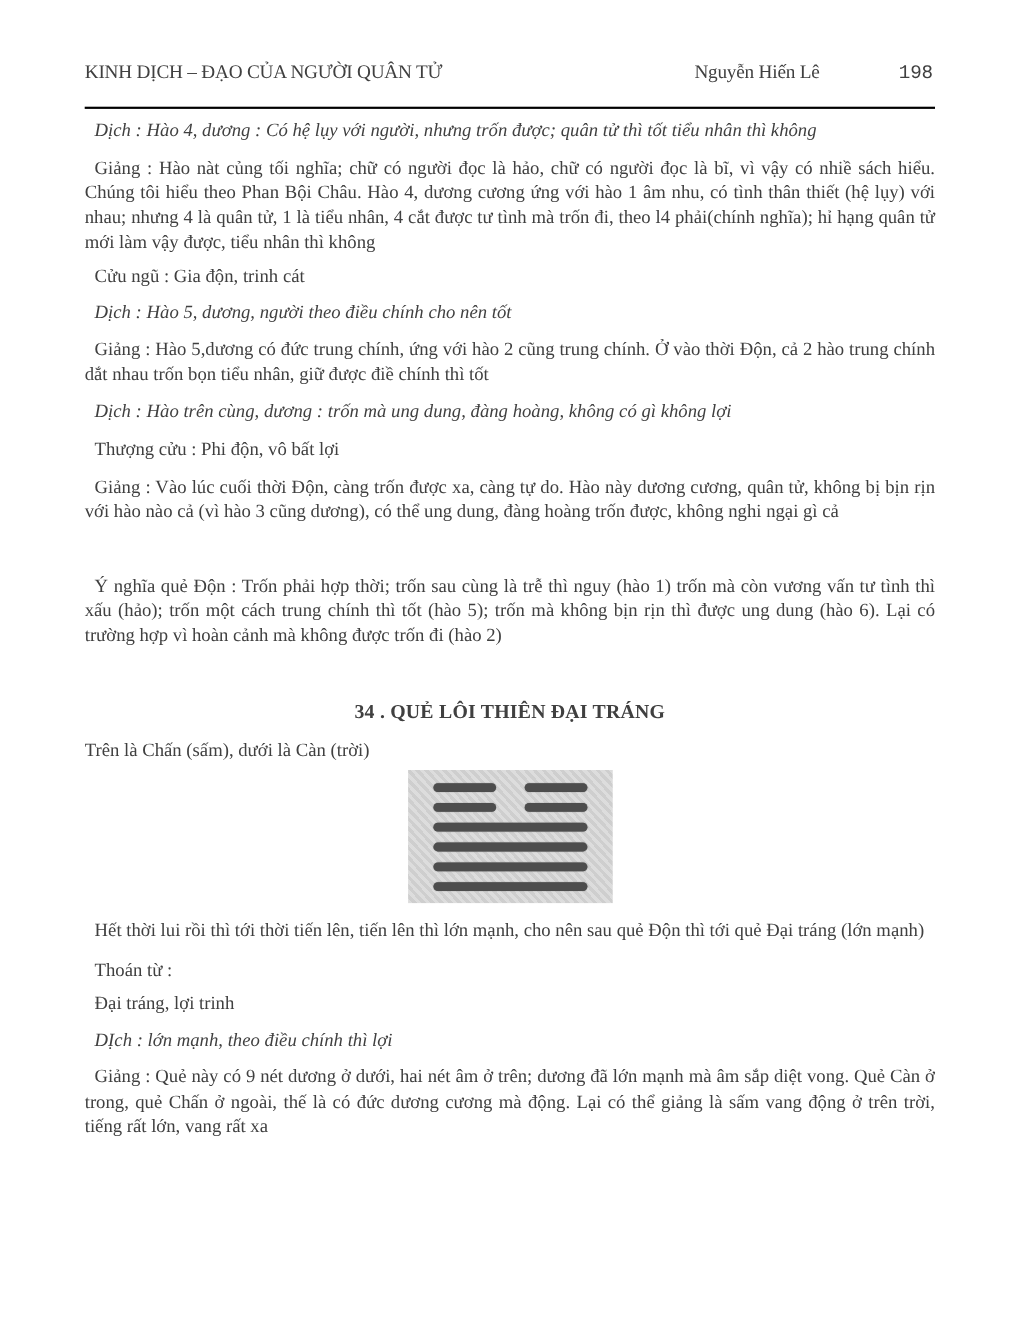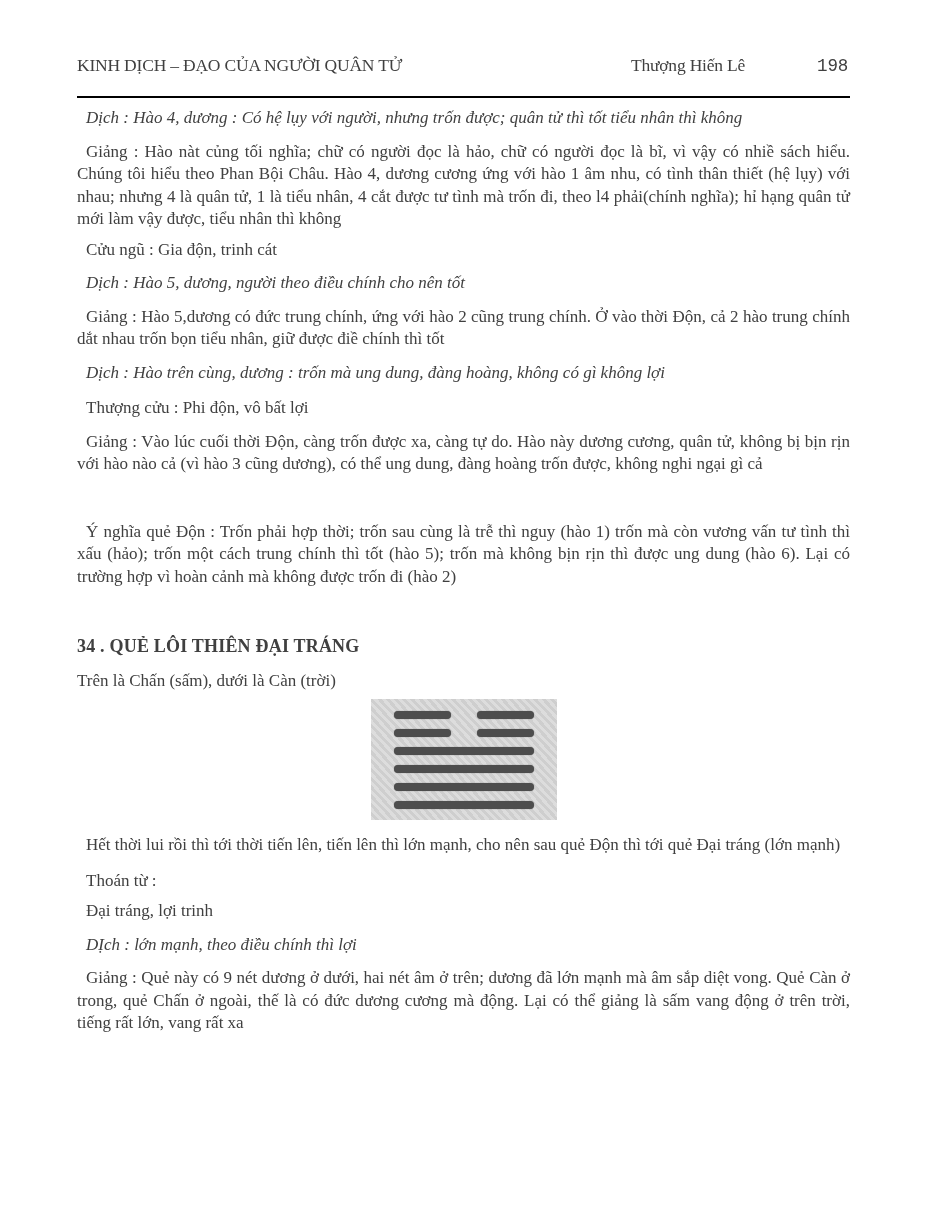--- a/index.html
+++ b/index.html
@@ -40,21 +40,21 @@
     text-align: justify;
     text-indent: 9px;
     margin: 11px 0 0 0;
   }
   p.italic { font-style: italic; }
   p.gap-large { margin-top: 45px; }
 
   .chapter-heading {
     font-size: 18px;
     font-weight: bold;
-    text-align: left;
+    text-align: center;
     margin: 47px 0 0 0;
     line-height: 23px;
     letter-spacing: 0.2px;
   }
   .chapter-subtitle {
     font-size: 17px;
     margin: 12px 0 0 0;
     line-height: 22px;
   }
 
@@ -89,21 +89,21 @@
   .hexa-line.broken .hexa-seg { width: 57px; }
 </style>
 </head>
 <body>
 
 <div class="page">
   <div class="content">
 
     <div class="running-header">
       <span class="rh-title">KINH DỊCH – ĐẠO CỦA NGƯỜI QUÂN TỬ</span>
-      <span class="rh-author">Thượng Hiến Lê</span>
+      <span class="rh-author">Nguyễn Hiến Lê</span>
       <span class="rh-page">198</span>
     </div>
 
     <hr class="header-rule">
 
     <p class="block italic" style="margin-top:9px">Dịch : Hào 4, dương : Có hệ lụy với người, nhưng trốn được; quân tử thì tốt tiểu nhân thì không</p>
     <p class="block">Giảng : Hào nàt củng tối nghĩa; chữ có người đọc là hảo, chữ có người đọc là bĩ, vì vậy có nhiề sách hiểu. Chúng tôi hiểu theo Phan Bội Châu. Hào 4, dương cương ứng với hào 1 âm nhu, có tình thân thiết (hệ lụy) với nhau; nhưng 4 là quân tử, 1 là tiểu nhân, 4 cắt được tư tình mà trốn đi, theo l4 phải(chính nghĩa); hỉ hạng quân tử mới làm vậy được, tiểu nhân thì không</p>
     <p class="block" style="margin-top:8px">Cửu ngũ : Gia độn, trinh cát</p>
     <p class="block italic">Dịch : Hào 5, dương, người theo điều chính cho nên tốt</p>
     <p class="block">Giảng : Hào 5,dương có đức trung chính, ứng với hào 2 cũng trung chính. Ở vào thời Độn, cả 2 hào trung chính dắt nhau trốn bọn tiểu nhân, giữ được điề chính thì tốt</p>

